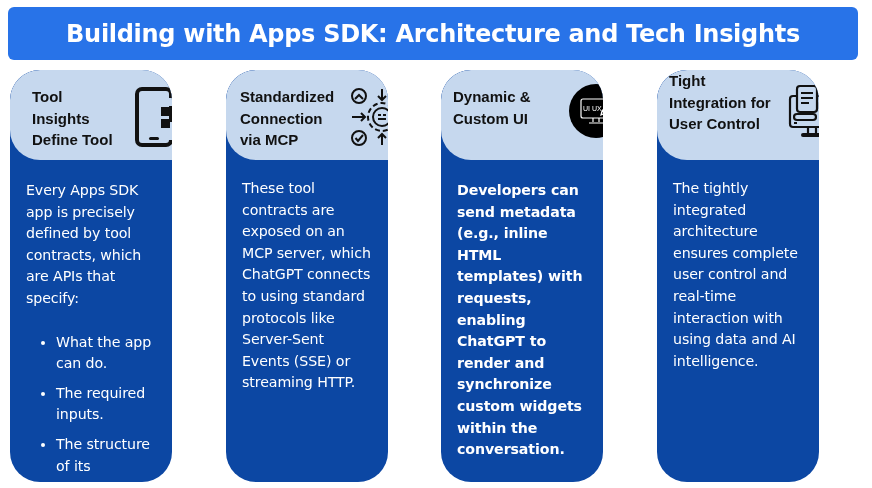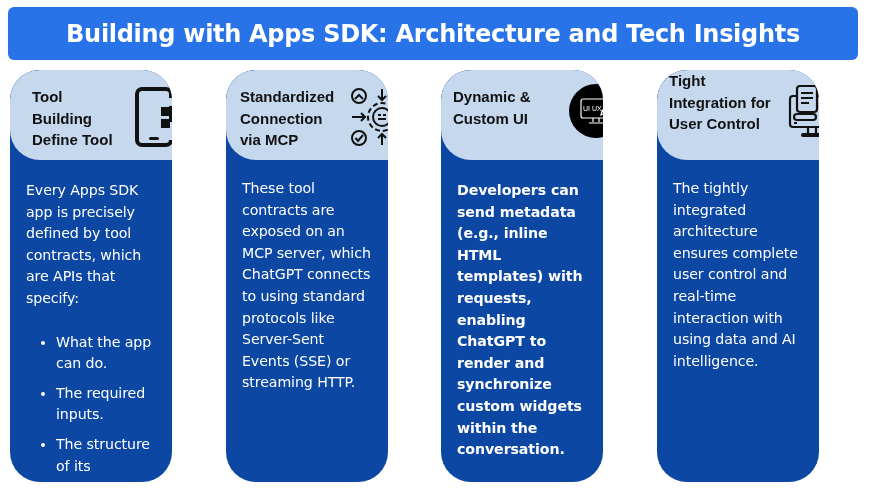--- a/index.html
+++ b/index.html
@@ -39,21 +39,21 @@
 <body>
 
 <div class="title-bar">
   <h1>Building with Apps SDK: Architecture and Tech Insights</h1>
 </div>
 
 <div class="card" style="left:10px;">
   <div class="card-head">
     <div class="card-title" style="top:16px;">
       <div>Tool</div>
-      <div>Building</div>
+      <div>Insights</div>
       <div>Define Tool</div>
     </div>
     <svg class="card-icon" style="left:124px; top:16px;" width="68" height="62" viewBox="0 0 68 62">
       <rect x="3" y="3" width="34" height="56" rx="5" fill="none" stroke="#111" stroke-width="4"></rect>
       <rect x="15" y="51" width="10" height="3" rx="1.5" fill="#111"></rect>
       <rect x="26" y="12" width="18" height="8" fill="#c6d8ee"></rect>
       <rect x="26" y="36" width="18" height="18" fill="#c6d8ee"></rect>
       <rect x="27" y="21" width="9" height="9" fill="#111"></rect>
       <rect x="27" y="33" width="9" height="9" fill="#111"></rect>
       <rect x="39" y="33" width="9" height="9" fill="#111"></rect>

